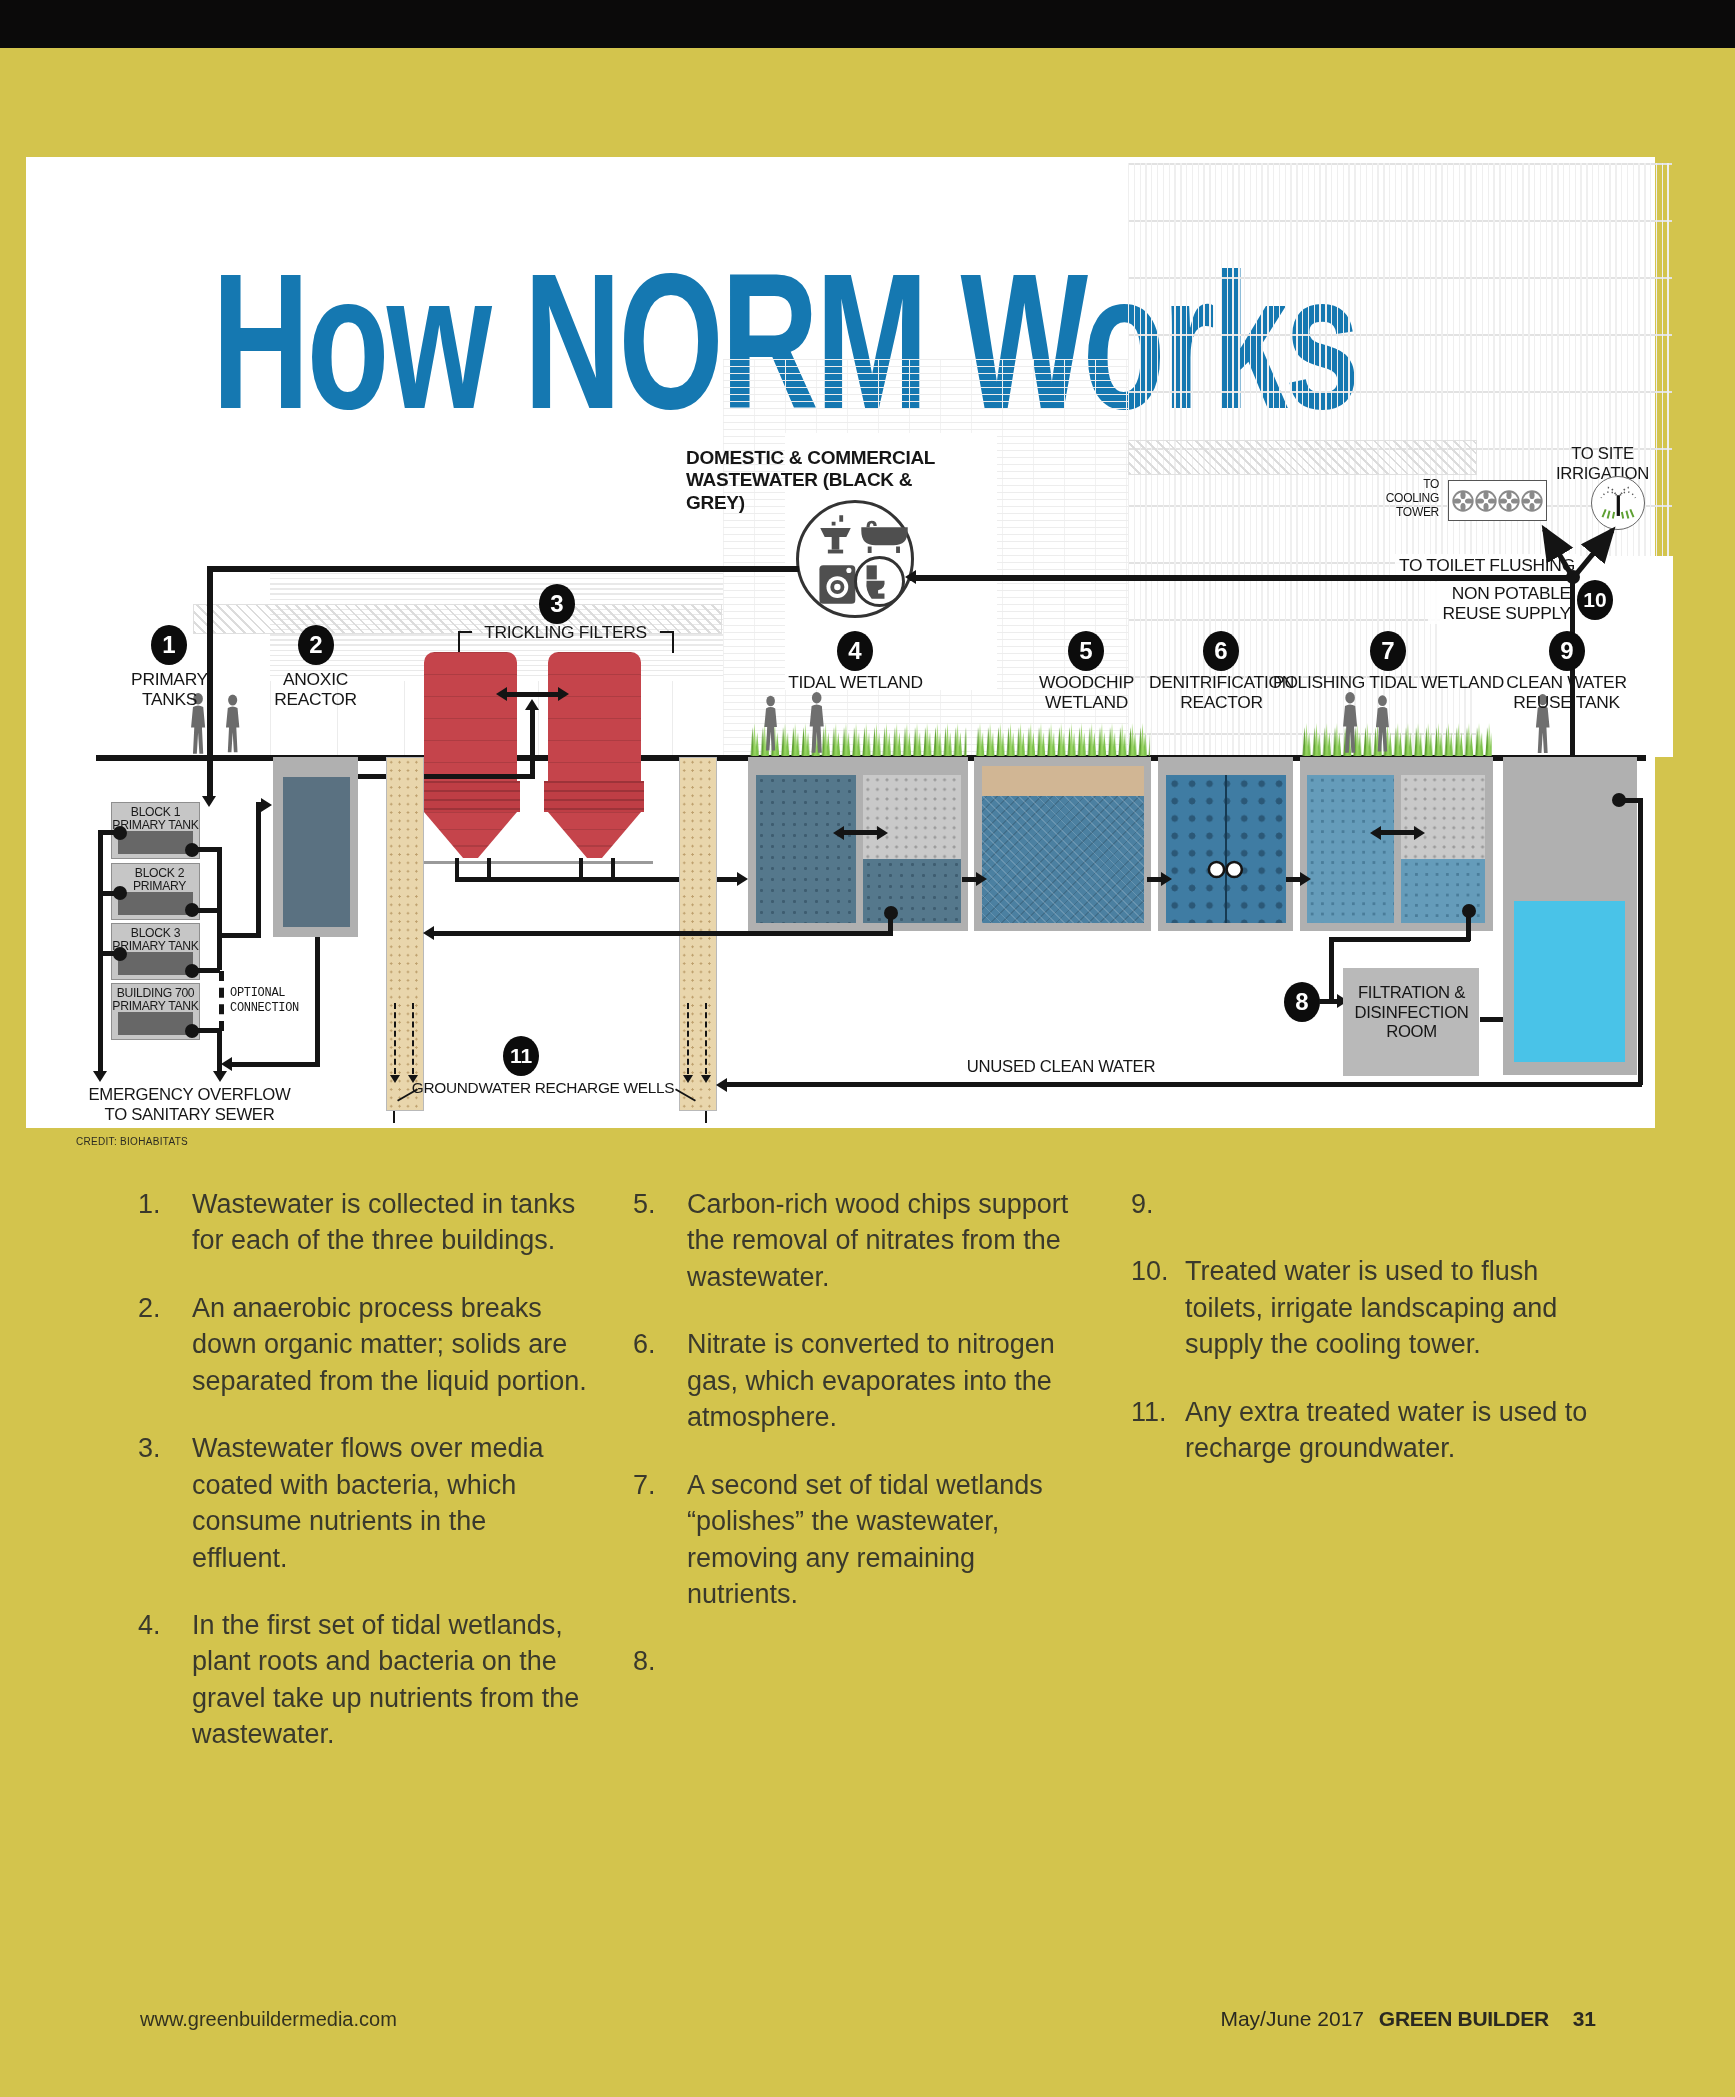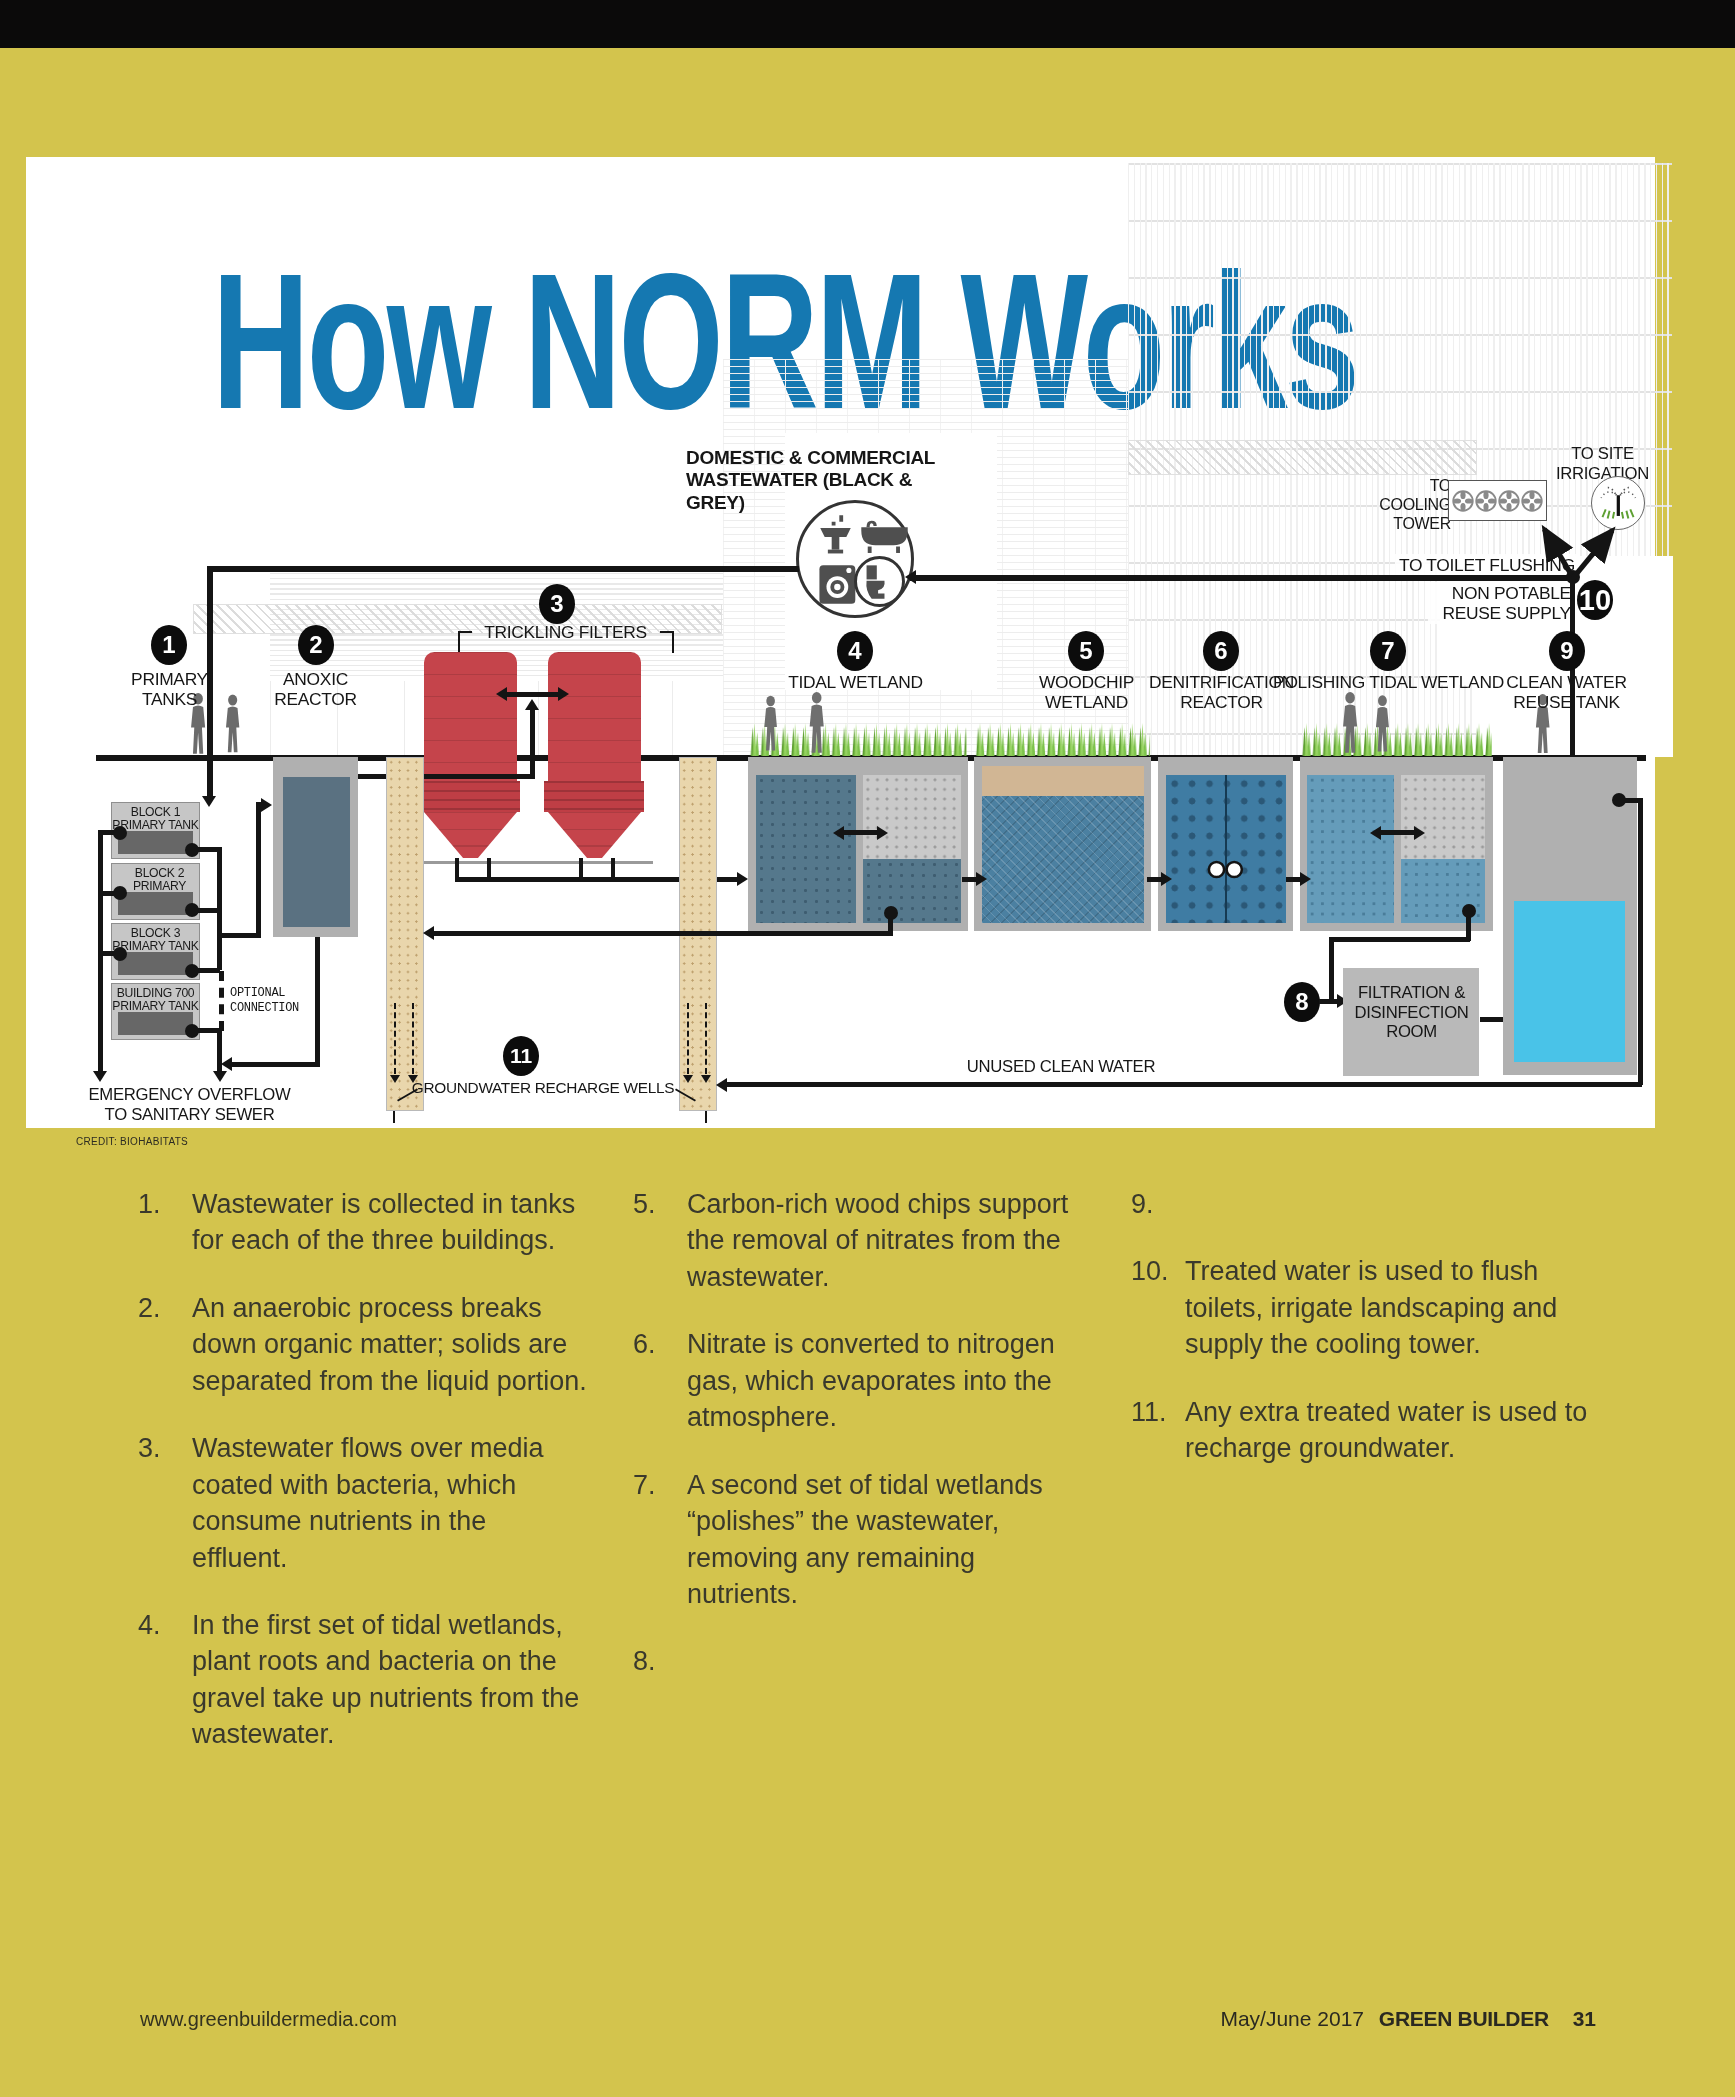--- a/index.html
+++ b/index.html
@@ -203,21 +203,21 @@
       <path d="M50 58 l-3 -12"></path>
       <path d="M58 56 l-5 -12"></path>
   </g>
   <g stroke="#555" stroke-width="2.5" fill="none" stroke-dasharray="2 5">
     <path d="M32 22 Q18 10 8 26"></path>
       <path d="M37 22 Q51 10 61 26"></path>
       <path d="M30 20 Q22 6 14 12"></path>
       <path d="M39 20 Q47 6 55 12"></path>
   </g>
 </svg>
-<div class="abs dlabel" style="left:1343px;top:477px;width:96px;text-align:right;font-size:16px;padding-left:12px;">TO
+<div class="abs dlabel" style="left:1343px;top:477px;width:96px;text-align:right;font-size:12px;">TO
 COOLING
 TOWER</div>
 <div class="abs" style="left:1448px;top:480px;width:99px;height:41px;background:#fff;border:1.9px solid #555;box-sizing:border-box;display:flex;align-items:center;justify-content:space-around;padding:0 2.6px;">
   <svg class="icon" width="22" height="22" viewBox="0 0 34 34">
       <circle cx="17" cy="17" r="15" fill="none" stroke="#8a8a8a" stroke-width="3"></circle>
       <g fill="#8a8a8a">
         <ellipse cx="17" cy="8" rx="4" ry="6"></ellipse>
         <ellipse cx="17" cy="26" rx="4" ry="6"></ellipse>
         <ellipse cx="8" cy="17" rx="6" ry="4"></ellipse>
         <ellipse cx="26" cy="17" rx="6" ry="4"></ellipse>
@@ -288,21 +288,21 @@
 <div class="abs slabel" style="left:990px;top:672px;">WOODCHIP
 WETLAND</div>
 <div class="abs ncirc" style="left:1203px;top:631px;">6</div>
 <div class="abs slabel" style="left:1125px;top:672px;">DENITRIFICATION
 REACTOR</div>
 <div class="abs ncirc" style="left:1370px;top:631px;">7</div>
 <div class="abs slabel" style="left:1273px;top:672px;width:231px;">POLISHING TIDAL WETLAND</div>
 <div class="abs ncirc" style="left:1549px;top:631px;">9</div>
 <div class="abs slabel" style="left:1470px;top:672px;">CLEAN WATER
 REUSE TANK</div>
-<div class="abs ncirc" style="left:1577px;top:580px;font-size:29px;">10</div>
+<div class="abs ncirc" style="left:1577px;top:580px;font-size:21px;">10</div>
 
 <div class="abs redtop" style="left:424px;top:652px;width:93px;height:129px;"></div>
 <div class="abs redflange" style="left:420px;top:781px;width:100px;height:31px;"></div>
 <div class="abs redfunnel" style="left:424px;top:812px;width:93px;height:46px;"></div>
 <div class="abs redtop" style="left:548px;top:652px;width:93px;height:129px;"></div>
 <div class="abs redflange" style="left:544px;top:781px;width:100px;height:31px;"></div>
 <div class="abs redfunnel" style="left:548px;top:812px;width:93px;height:46px;"></div>
 <div class="abs" style="left:411px;top:861px;width:242px;height:2.6px;background:#9a9a9a;"></div>
 
 <div class="abs pipe" style="left:505px;top:692px;width:54px;height:5.1px;"></div>

